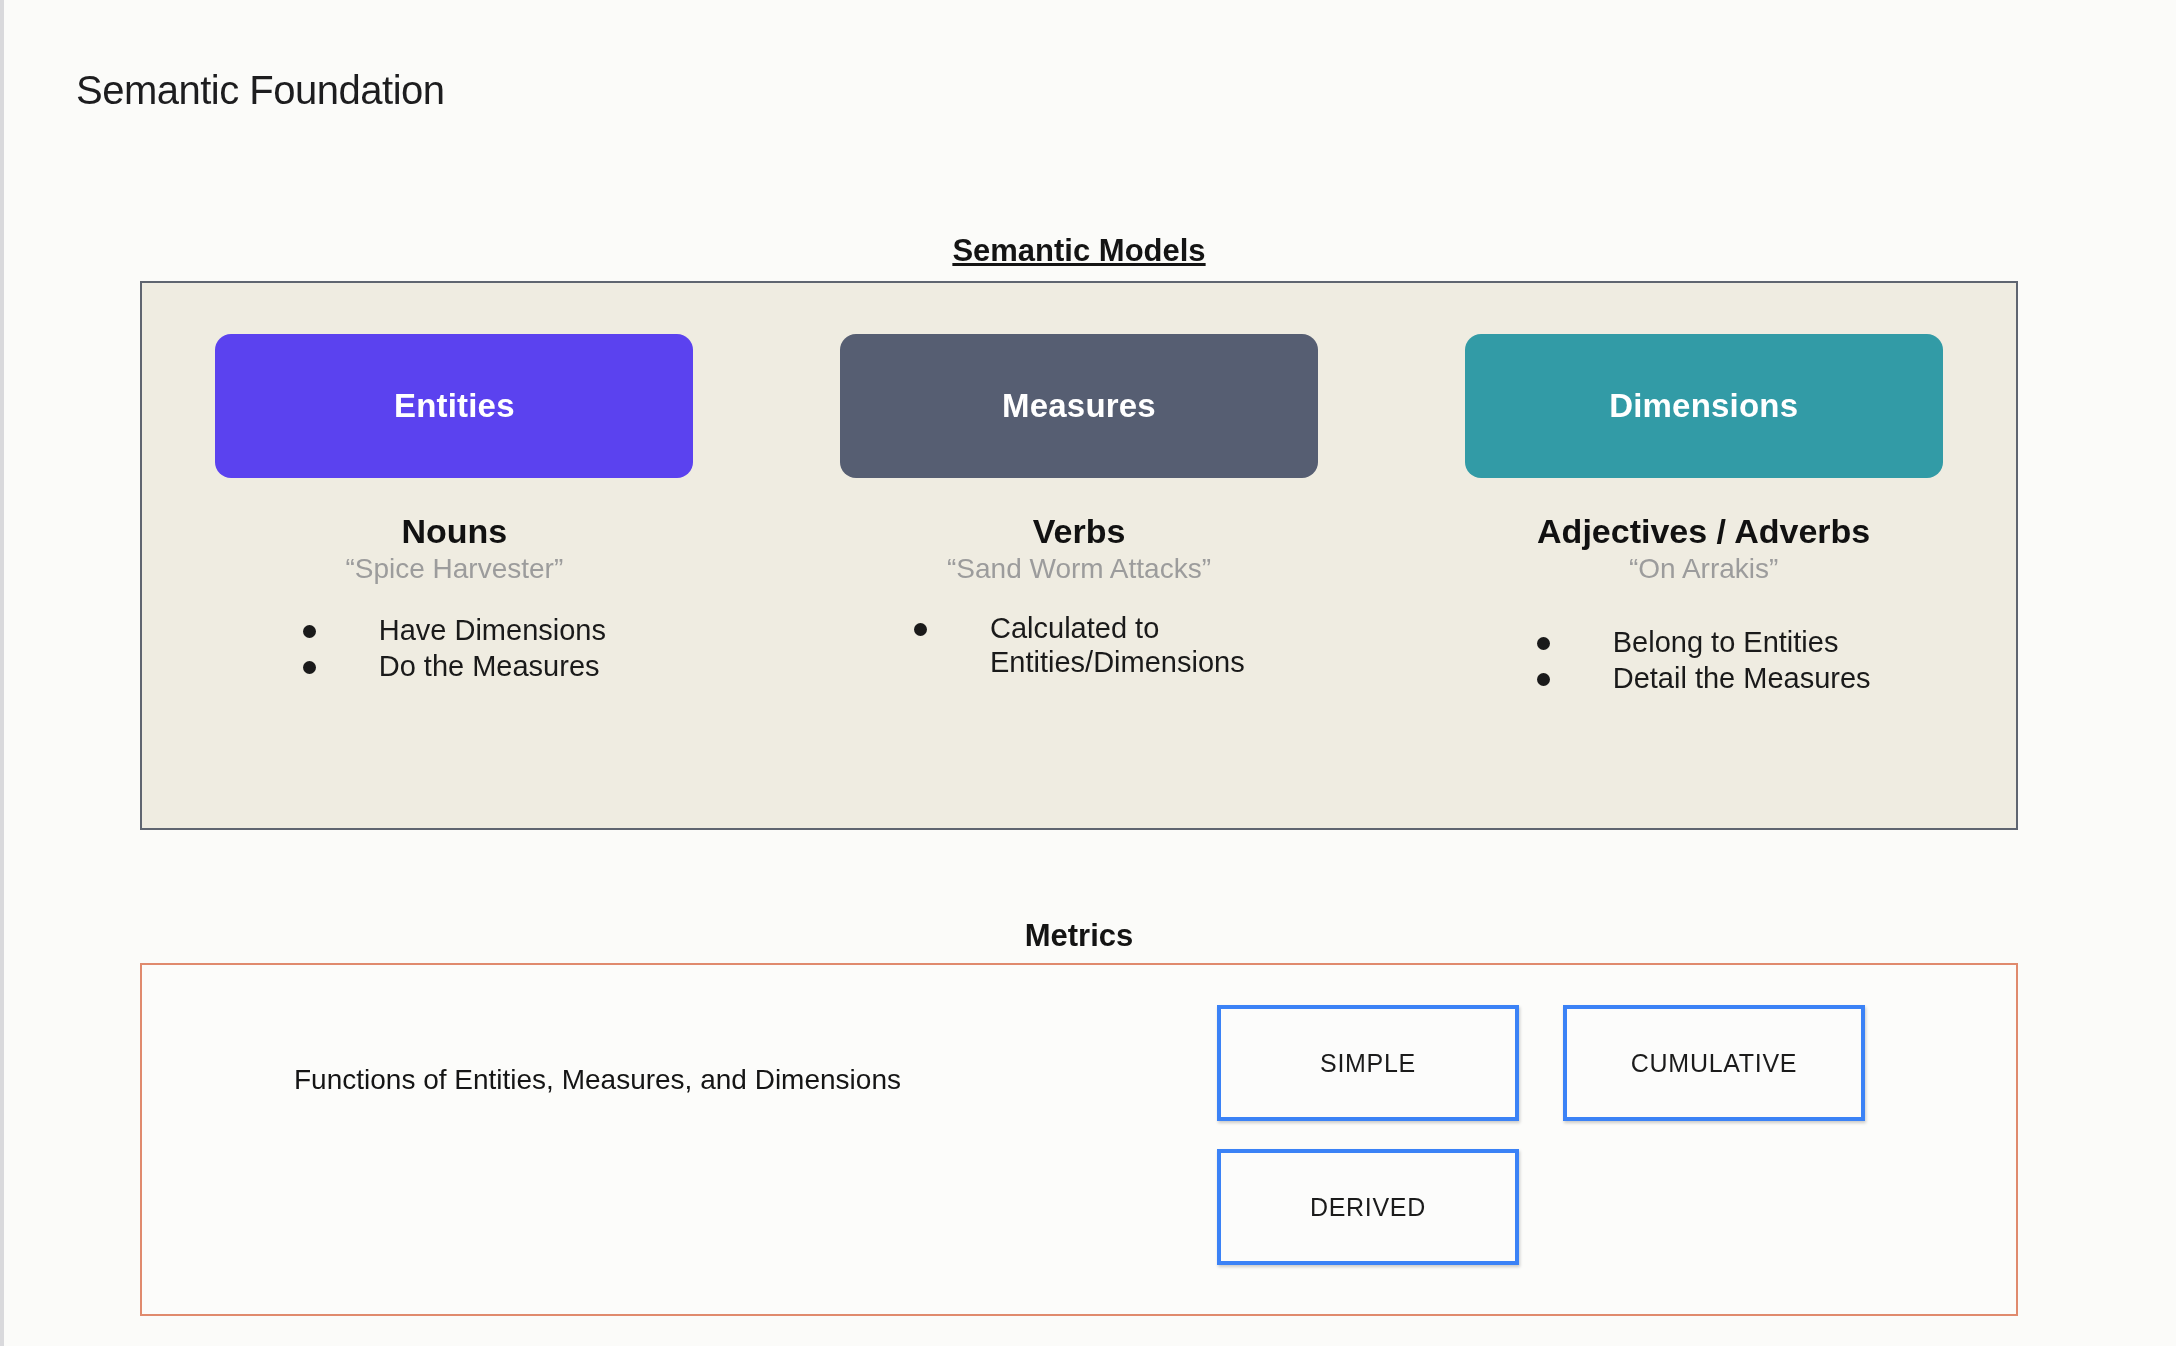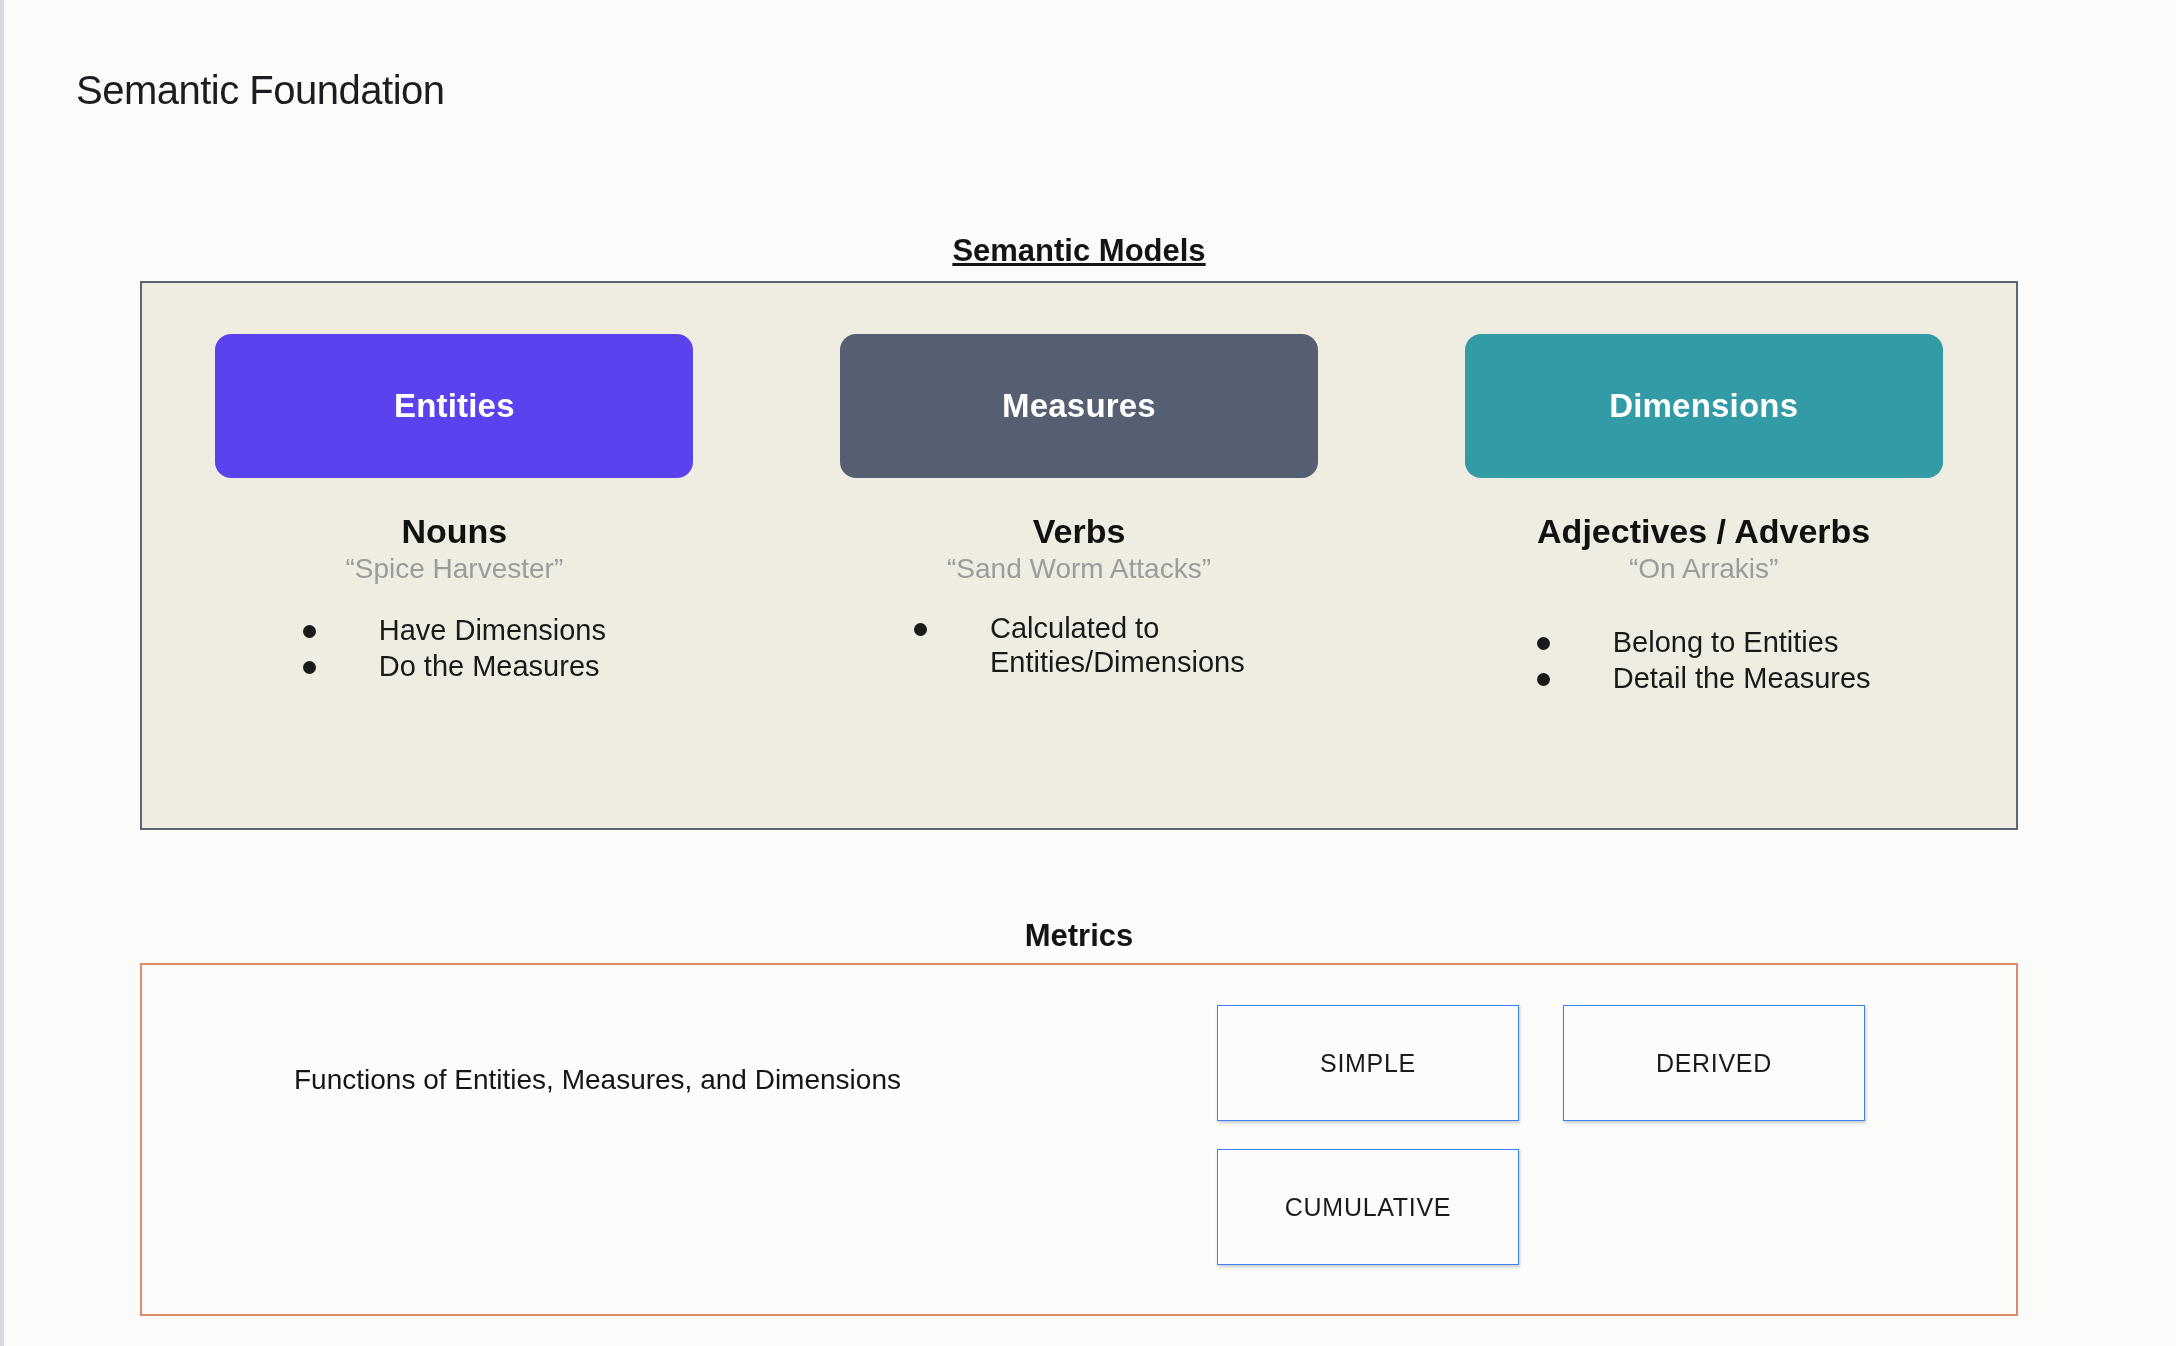--- a/index.html
+++ b/index.html
@@ -174,21 +174,21 @@
     top: 40px;
     display: grid;
     grid-template-columns: 302px 302px;
     grid-template-rows: 116px 116px;
     column-gap: 44px;
     row-gap: 28px;
   }
 
   .metric-box {
     background: #FCFCFB;
-    border: 1px solid #3b82f6;
+    border: 4px solid #3b82f6;
     box-shadow: 1px 2px 3px rgba(0,0,0,0.20);
     display: flex;
     align-items: center;
     justify-content: center;
     font-size: 25px;
     letter-spacing: 0.7px;
     color: #1B1B1B;
   }
 </style>
 </head>
@@ -253,19 +253,19 @@
   </div>
 
   <div id="metrics-heading">Metrics</div>
 
   <div id="metrics-panel">
 
     <div id="metrics-description">Functions of Entities, Measures, and Dimensions</div>
 
     <div id="metrics-grid">
       <div class="metric-box">SIMPLE</div>
+      <div class="metric-box">CUMULATIVE</div>
       <div class="metric-box">DERIVED</div>
-      <div class="metric-box">CUMULATIVE</div>
     </div>
 
   </div>
 
 </div>
 
 </body></html>

